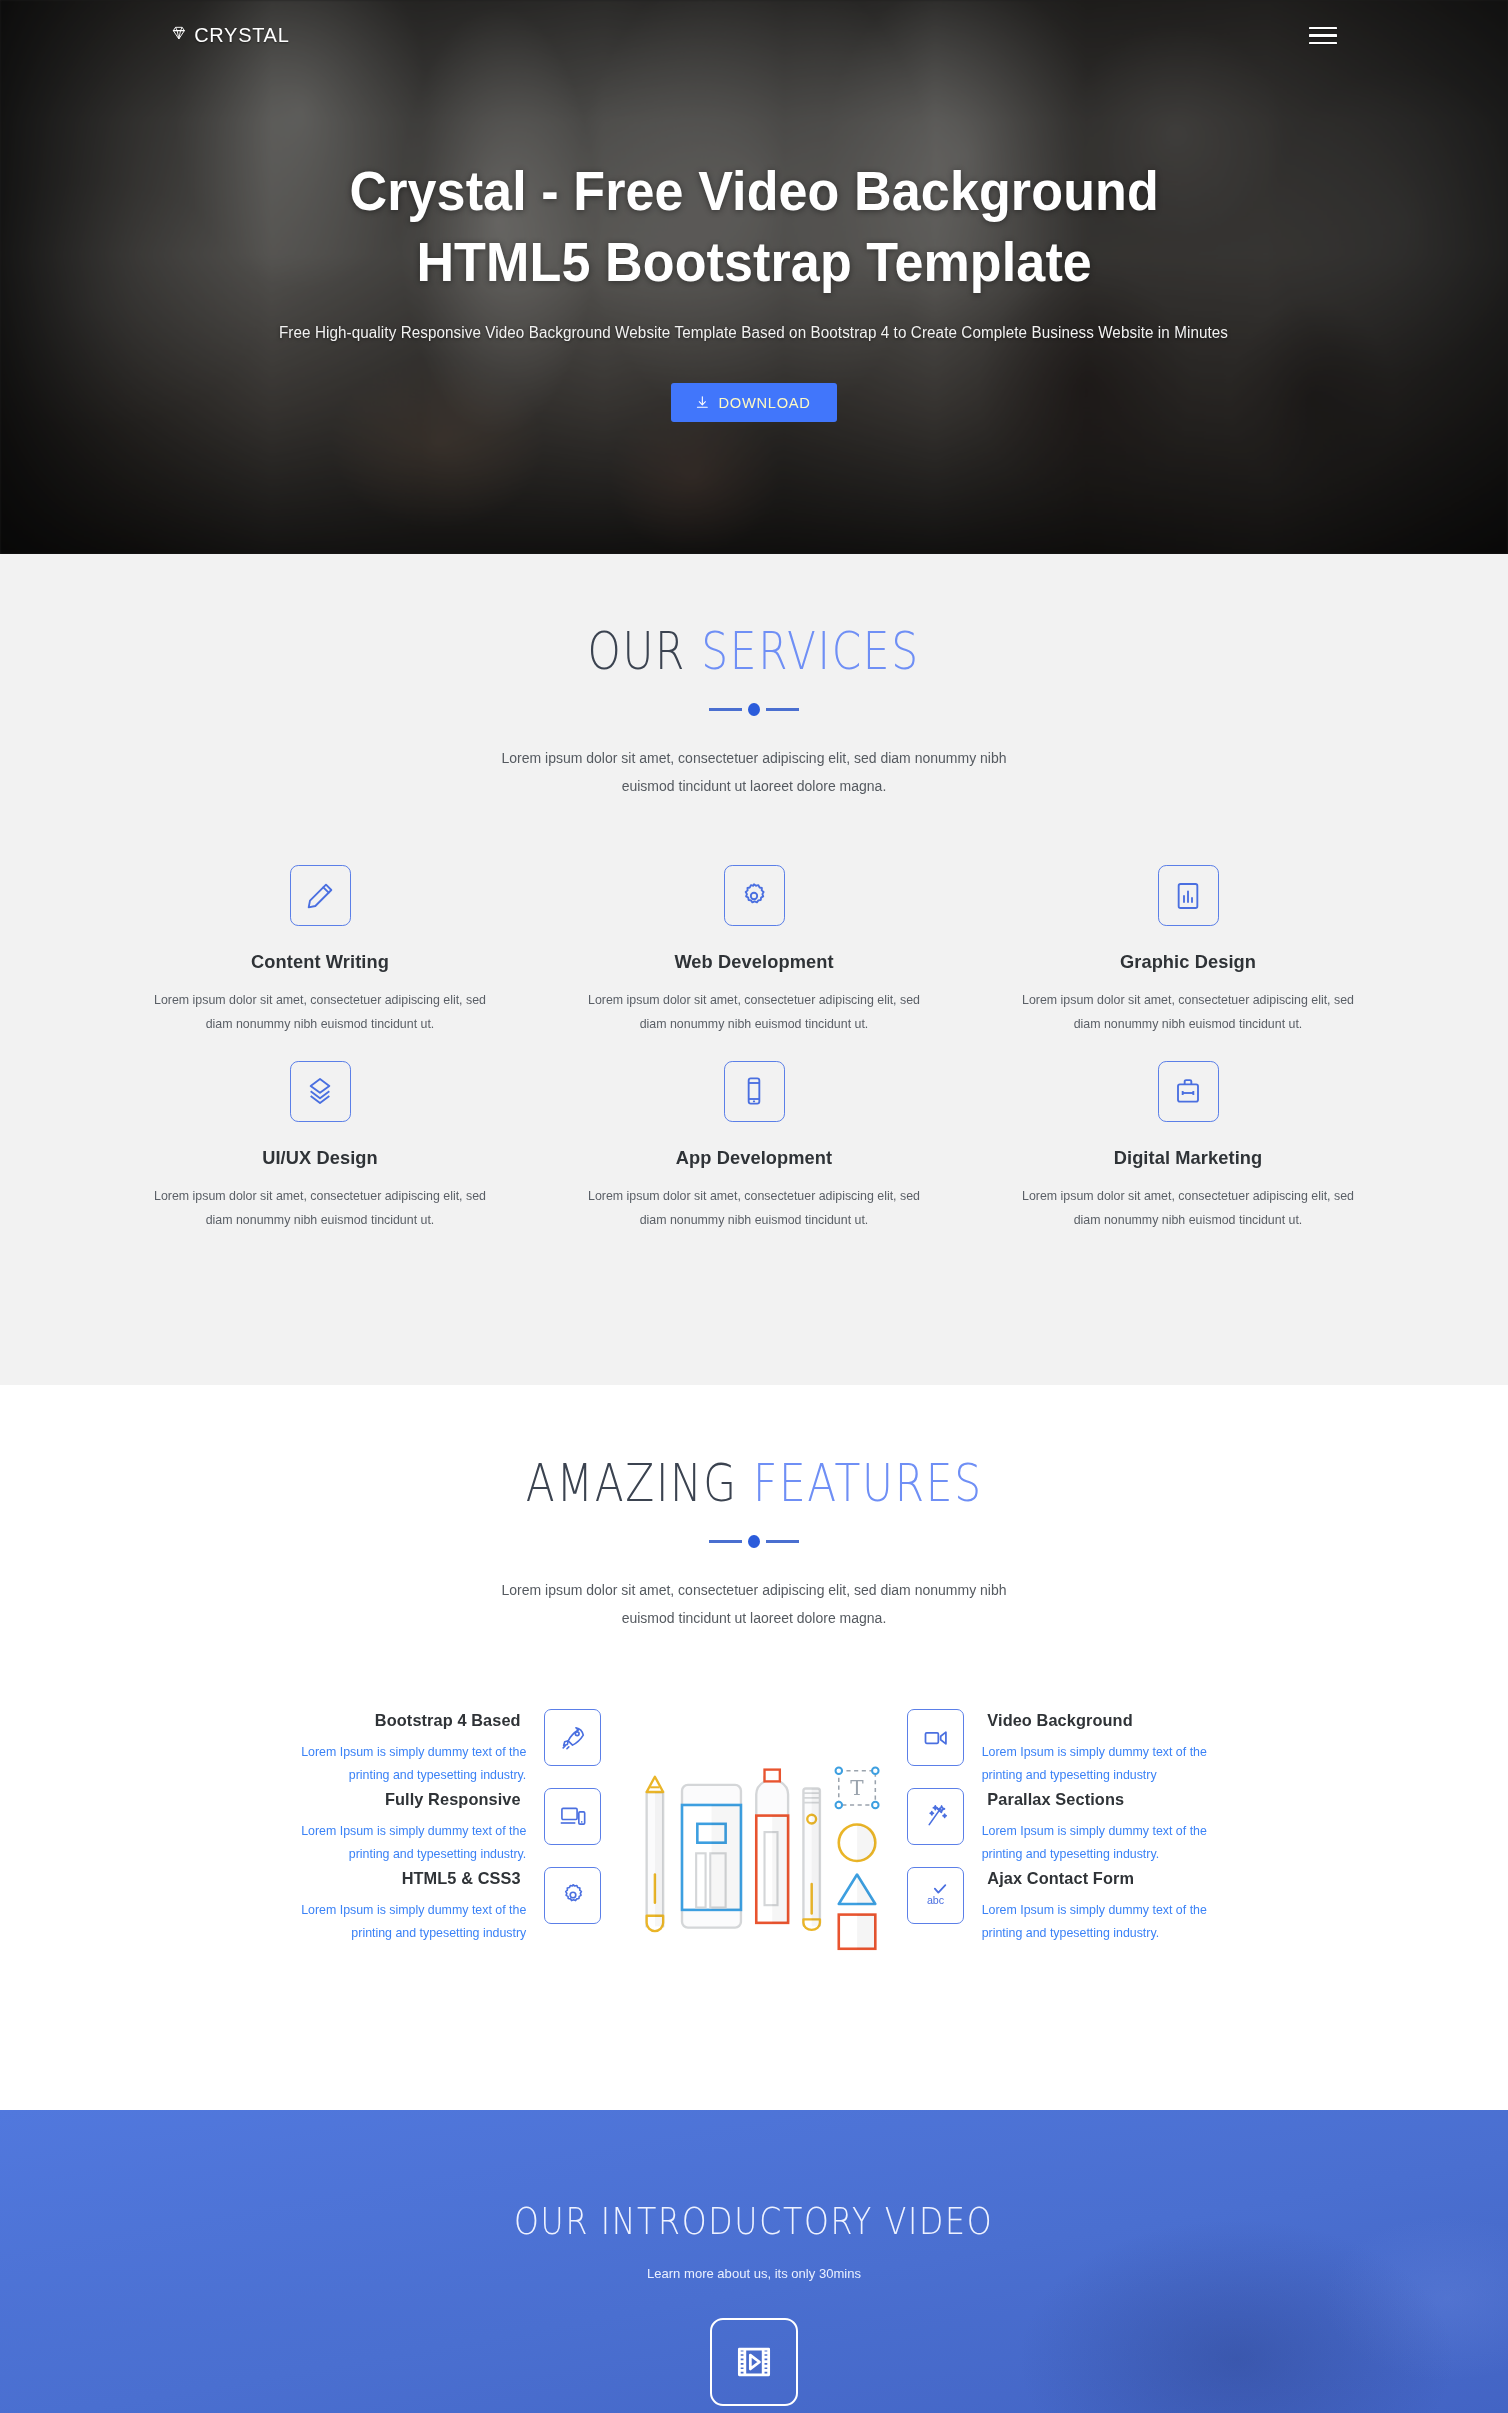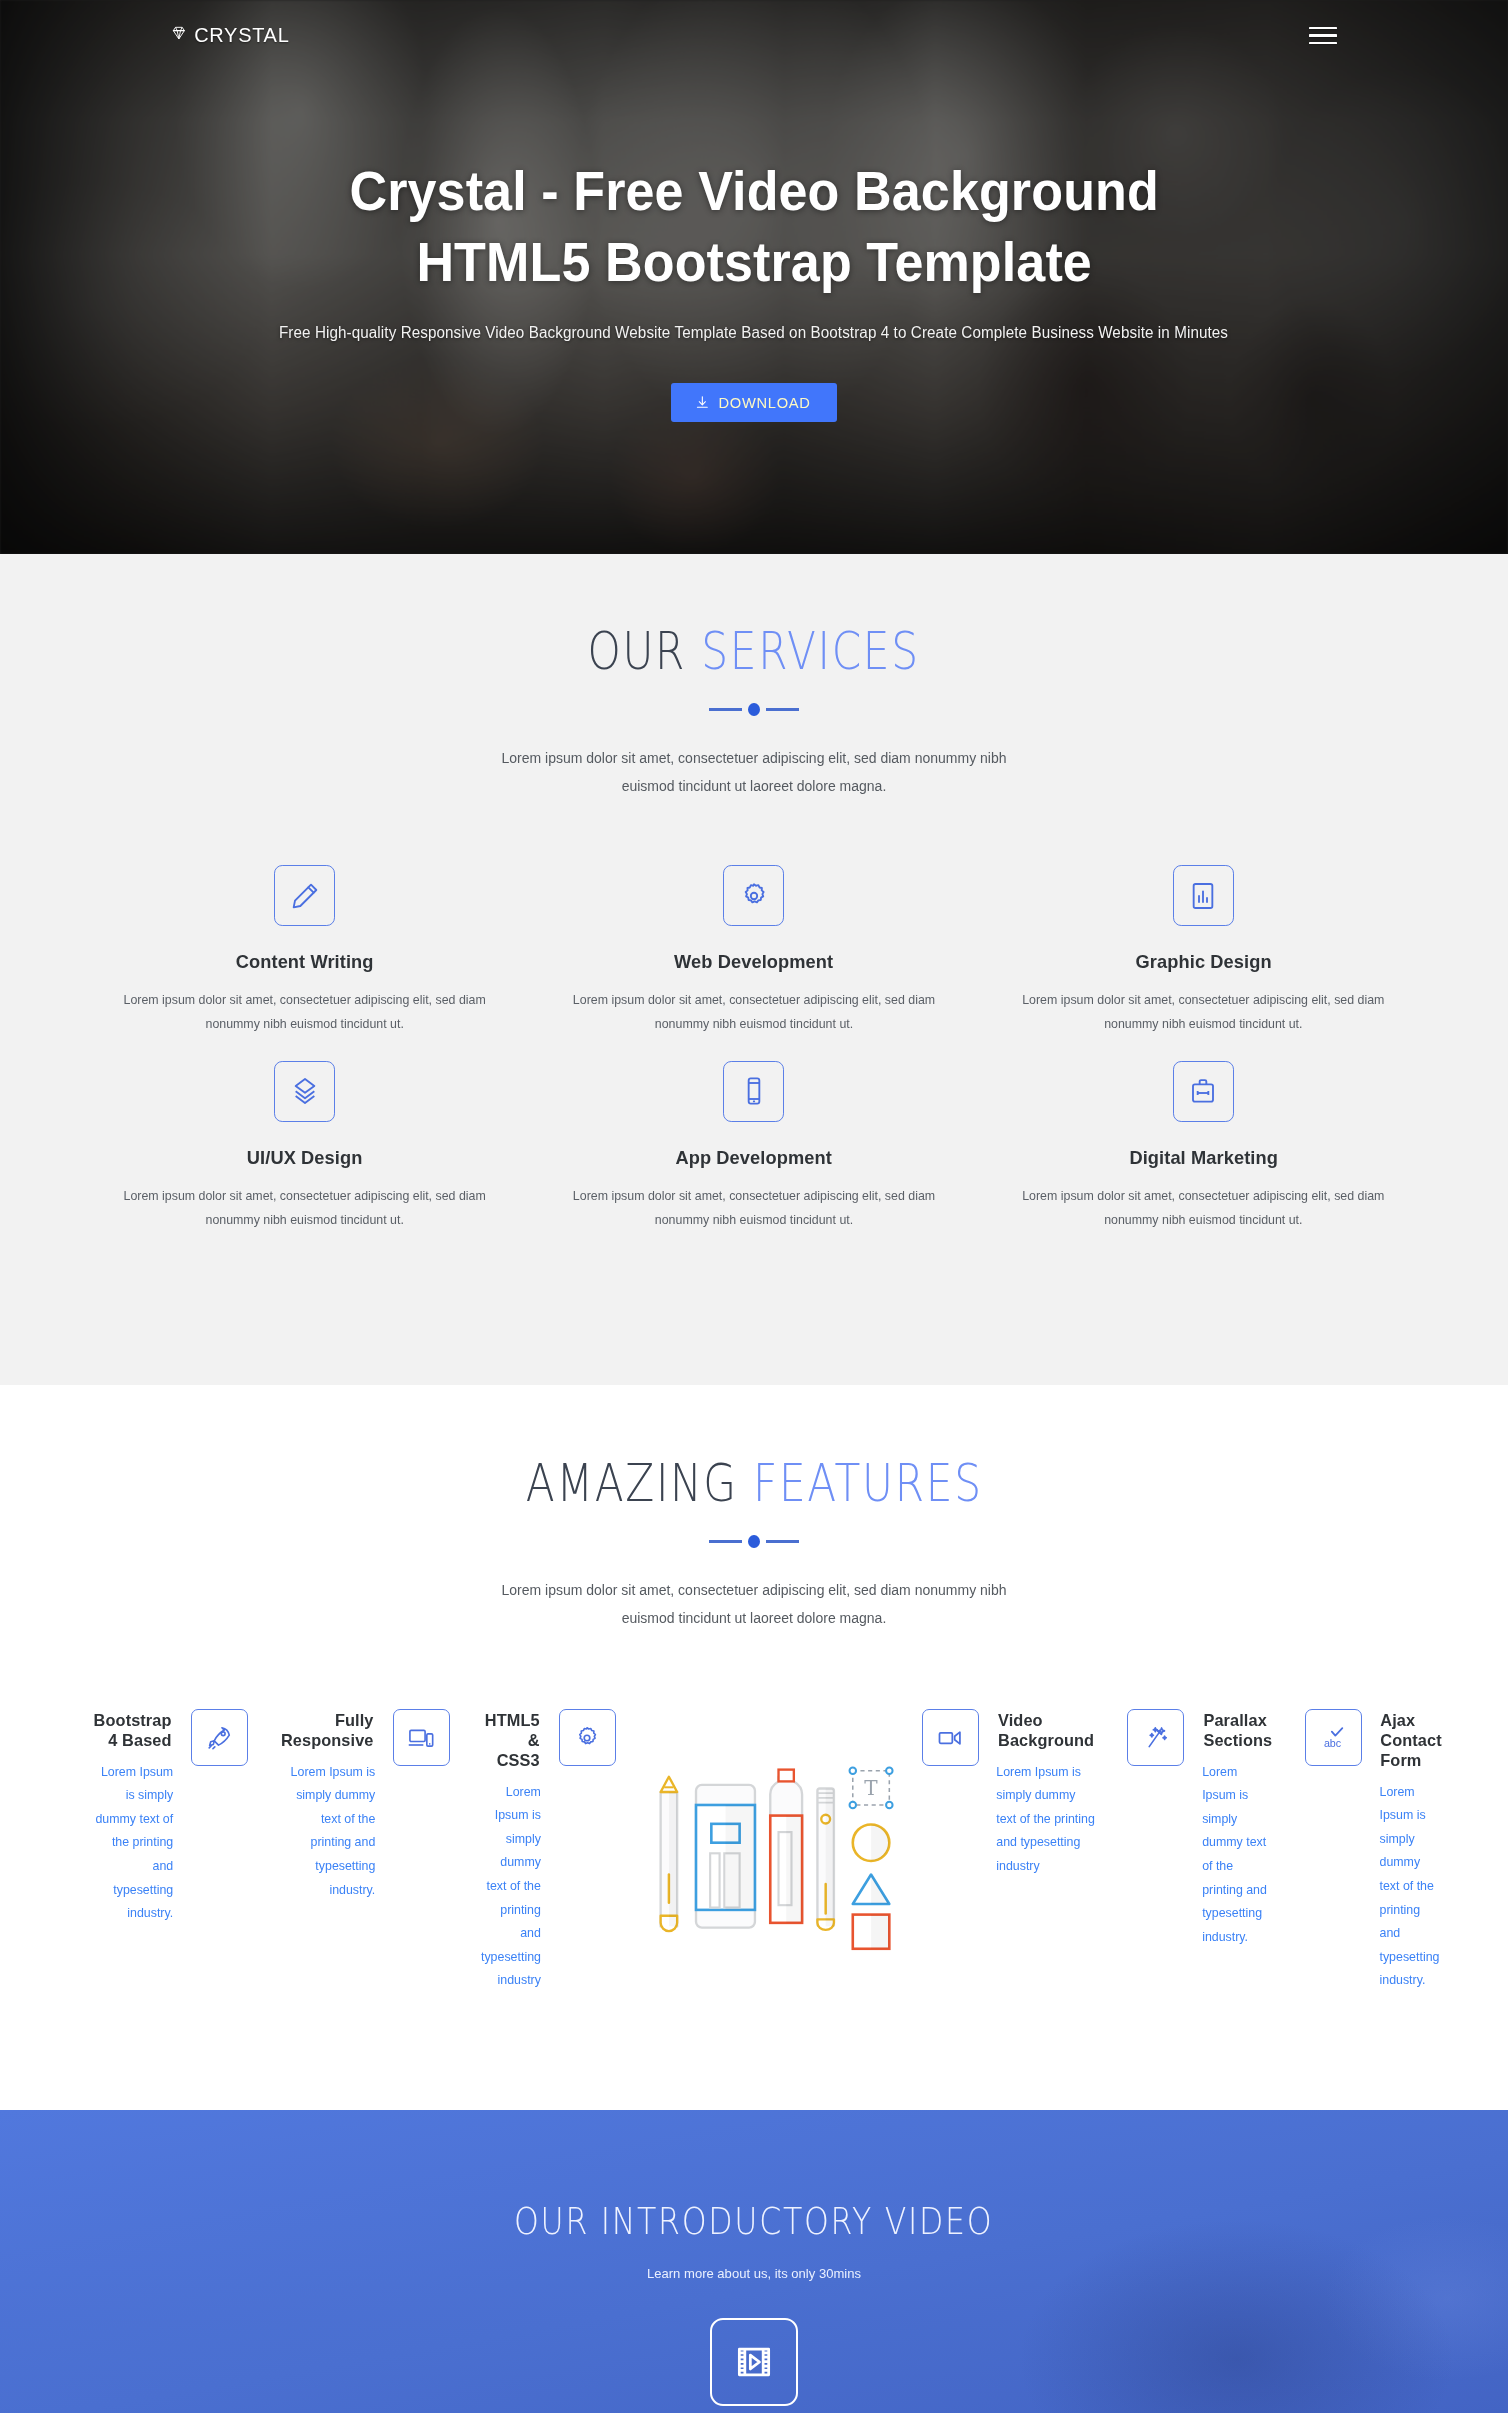--- a/index.html
+++ b/index.html
@@ -86,21 +86,21 @@
   }
   .btn-download {
     margin-top: 41px; background: #4176fb; color: #fef9c3; border: none;
     border-radius: 2.9px; padding: 11.2px 26px 11.8px 23.6px; font-size: 14.7px;
     letter-spacing: 0.7px; cursor: pointer; display: inline-flex;
     align-items: center; gap: 8.8px; font-family: "Liberation Sans", sans-serif;
   }
   .dl-icon { width: 14.7px; height: 14.7px; }
 
   
-  .section { padding: 0 92px; }
+  .section { padding: 0 115px; }
   .sec-head { text-align: center; }
   .sec-title {
     font-size: 46px; font-weight: 300; letter-spacing: 1.8px;
     font-family: "DejaVu Sans", sans-serif;
     transform: scaleY(1.12) scaleX(.92); display: inline-block;
   }
   .sec-title .t-dark { color: #3b4350; font-weight: 300; }
   .sec-title .t-blue { color: #6f8ff5; font-weight: 300; }
   .divider {
     margin: 25px auto 0; width: 101px; height: 13px;
@@ -136,21 +136,21 @@
     margin-top: 15.3px; color: #5a5f66; font-size: 12.4px; line-height: 1.95;
     font-weight: 400;
   }
 
   
   .features { background: #fff; padding-top: 71px; padding-bottom: 65px; height: 725px; }
   .feat-wrap {
     margin-top: 77px; display: grid;
     grid-template-columns: 1fr 306px 1fr; column-gap: 0; align-items: start;
   }
-  .feat-col { display: flex; gap: 31px; }
+  .feat-col { display: flex; flex-direction: column; }
   .feat-item { display: flex; gap: 17.7px; align-items: flex-start; }
   .feat-left .feat-item { flex-direction: row; justify-content: flex-end; text-align: right; }
   .feat-right .feat-item { flex-direction: row; text-align: left; }
   .feat-box {
     width: 57px; height: 57px; min-width: 57px; border: 1.2px solid #5b7fe8;
     border-radius: 7px; display: flex; align-items: center; justify-content: center;
   }
   .feat-box svg { width: 28px; height: 28px; }
   .feat-txt { max-width: 266px; padding-top: 2.4px; }
   .feat-title {

